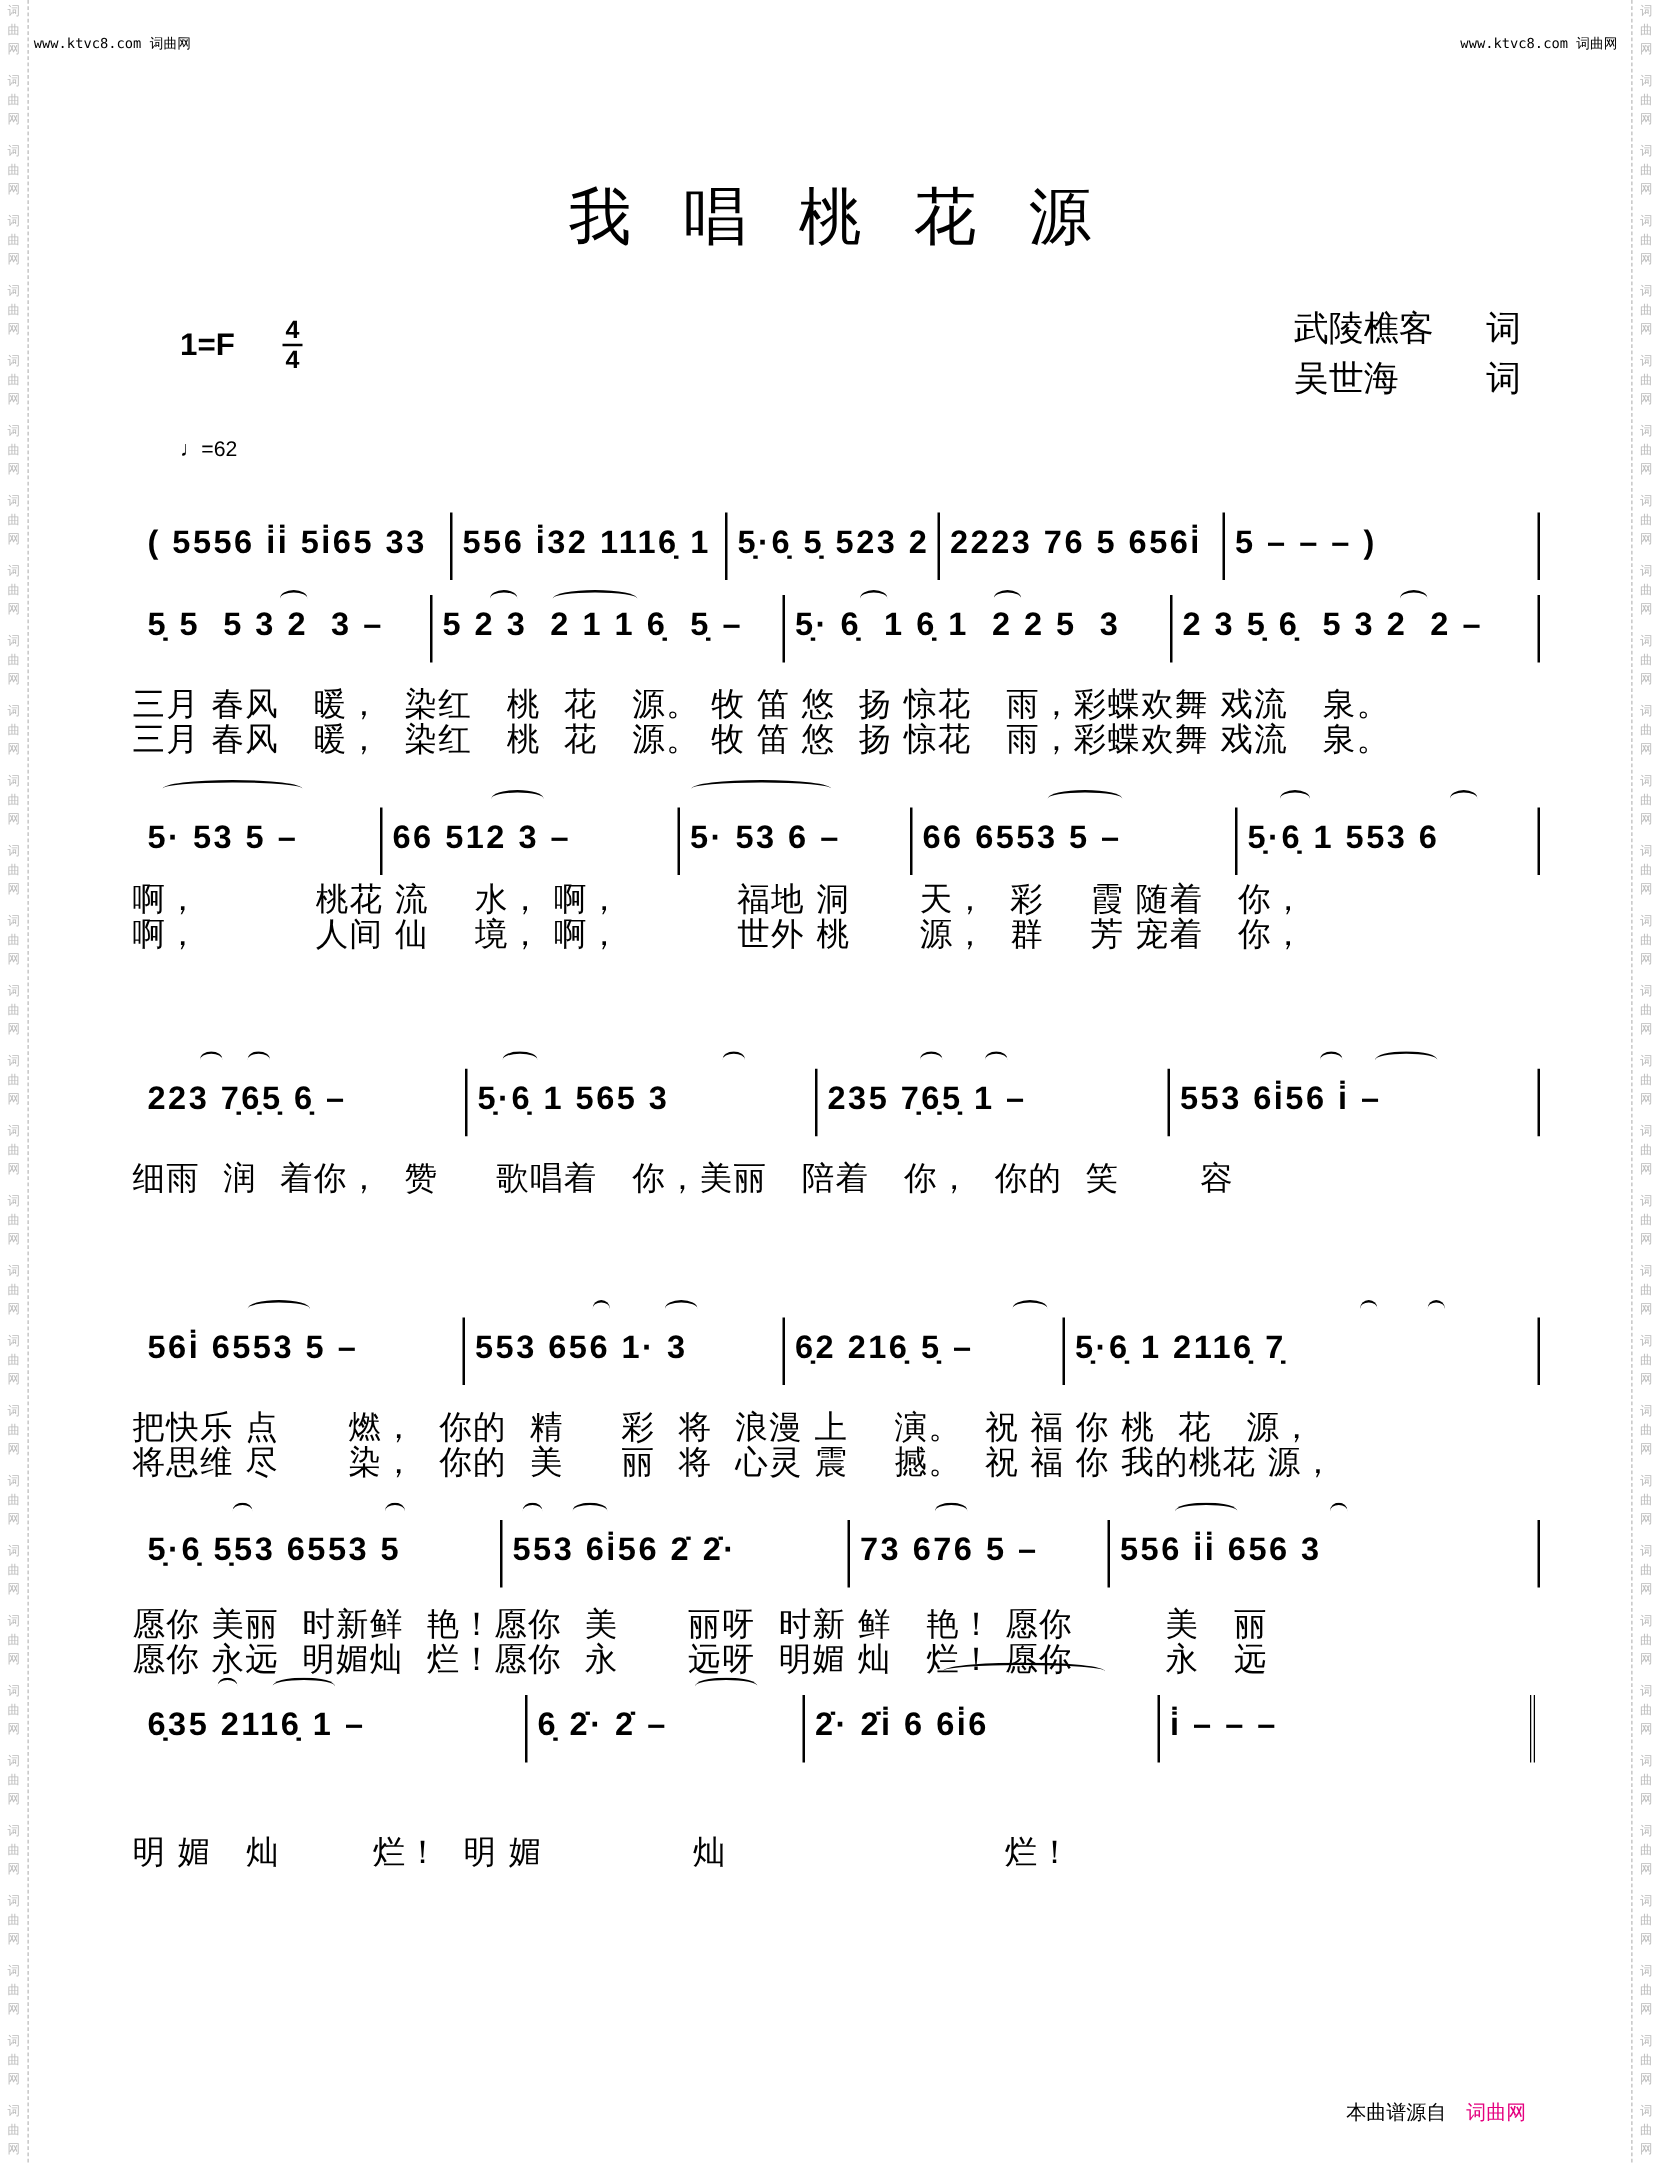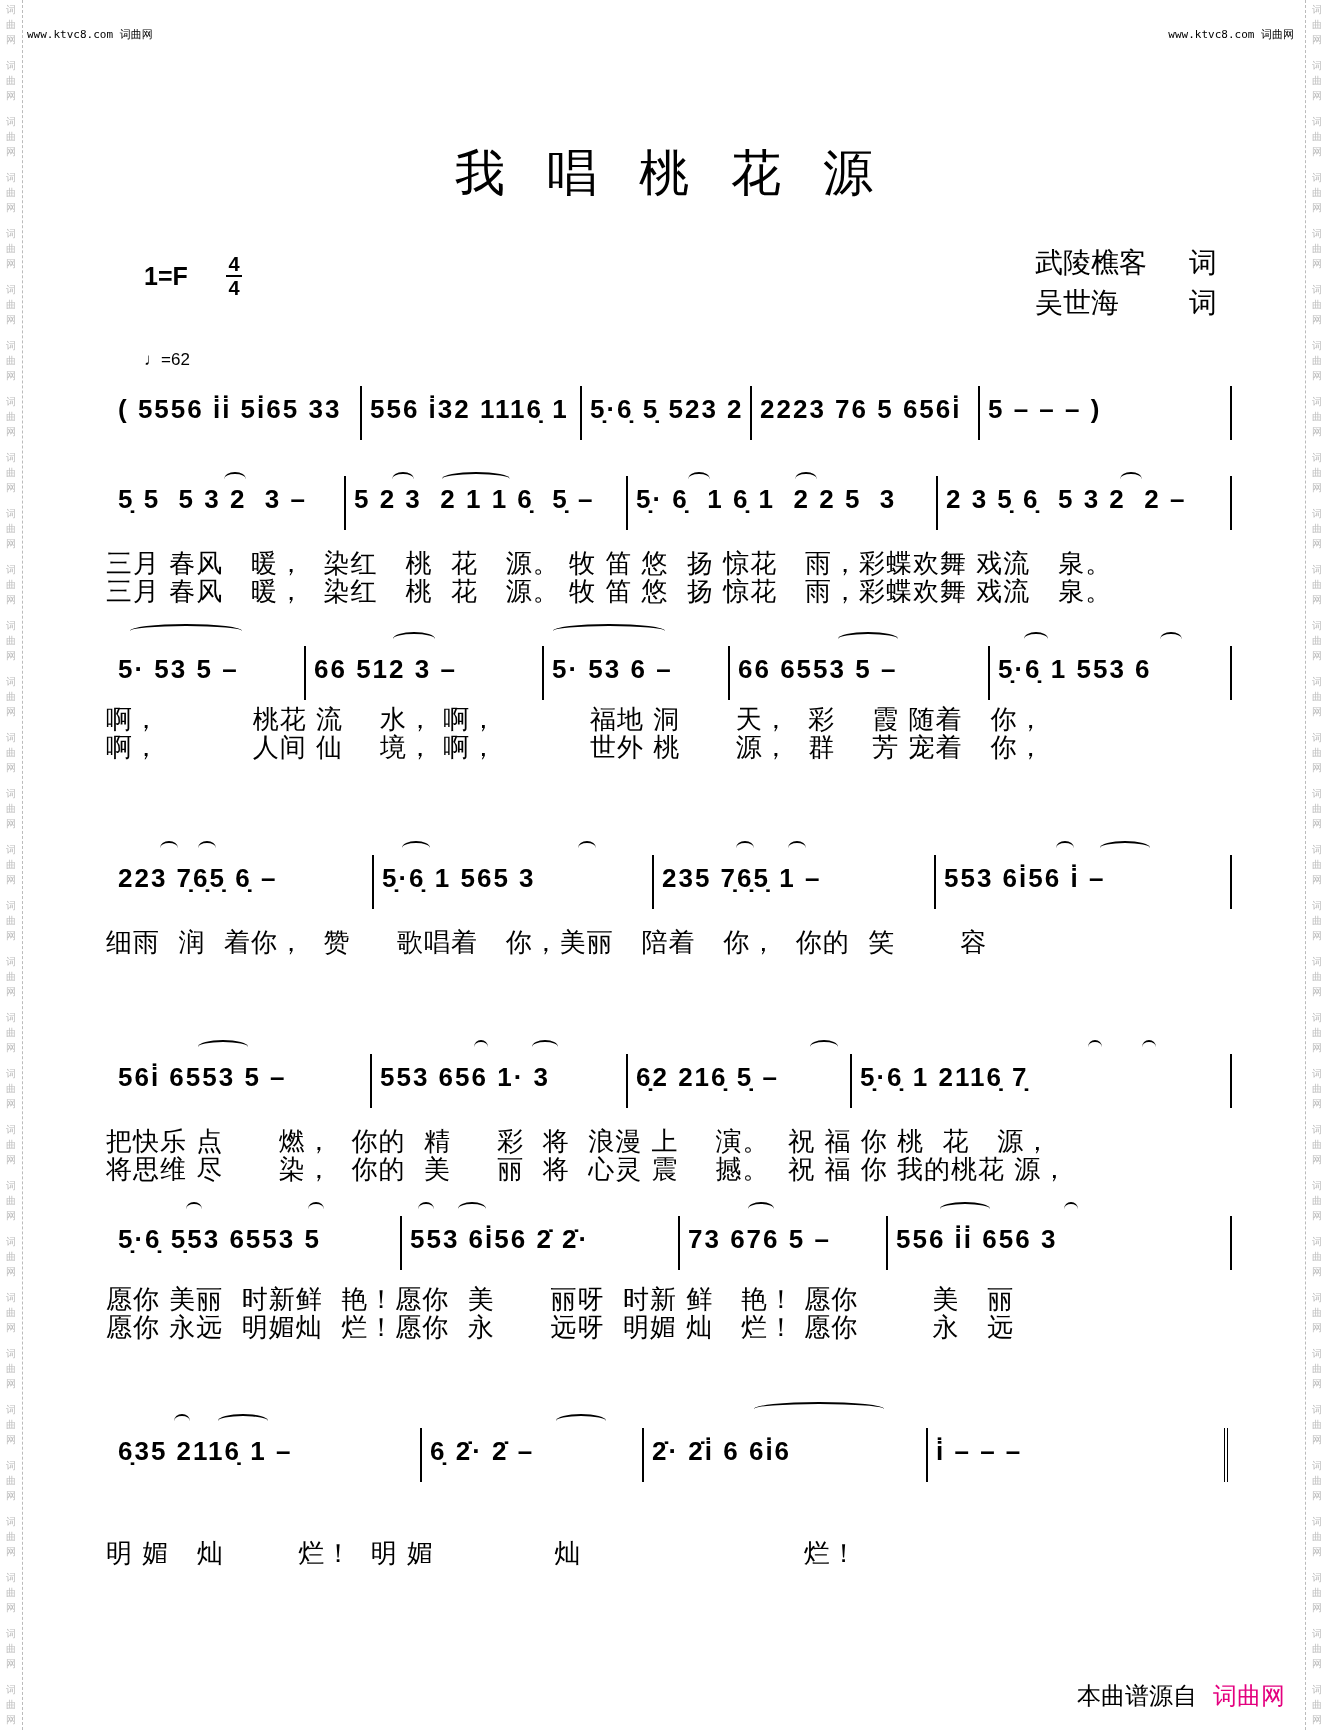--- a/index.html
+++ b/index.html
@@ -26,21 +26,21 @@
   .credits .row { display:flex; justify-content:space-between; width:182px; }
   .tempo { position:absolute; top:350px; left:144px; font-size:17px; font-family:"Liberation Sans", sans-serif; }
 
   .staff { position:absolute; left:118px; width:1116px; }
   .notes { position:relative; height:60px; font-family:"Liberation Sans", sans-serif; font-weight:bold;
            font-size:26px; white-space:pre; }
   .bar { position:absolute; top:0; height:54px; width:0; border-left:2px solid #000; }
   .bar.final2 { border-left:4px double #000; width:4px; }
   .seg { position:absolute; top:8px; letter-spacing:2px; }
   .lyric { position:absolute; font-size:26px; white-space:pre; font-family:"DejaVu Sans", sans-serif; letter-spacing:1px; }
-  .footer { position:absolute; top:1680px; left:1077px; font-size:24px; }
+  .footer { position:absolute; top:1680px; left:1077px; font-size:16px; }
   .footer .brand { color:#e4007f; margin-left:16px; }
   .slur { position:absolute; border-top:2px solid #000; border-radius:50% 50% 0 0; height:12px; }
 </style>
 </head>
 <body>
 
 <div class="margin-strip left" id="ml">
     <div class="wm" style="top: 2px; left: 0px;">词<br>曲<br>网</div>
     <div class="wm" style="top: 58px; left: 0px;">词<br>曲<br>网</div>
     <div class="wm" style="top: 114px; left: 0px;">词<br>曲<br>网</div>
@@ -125,21 +125,21 @@
     <span>词</span>
   </div>
   <div class="row">
     <span>吴世海</span>
     <span>词</span>
   </div>
 </div>
 
 <div class="tempo">♩=62</div>
 
-<div class="staff" style="top:386px">
+<div class="staff" style="top:410px">
   <div class="notes">
     <span class="seg" style="left:0">( 5556 i̇i̇ 5i̇65 33</span>
     <span class="bar" style="left:242px"></span>
     <span class="seg" style="left:252px">556 i̇32 1116̣ 1</span>
     <span class="bar" style="left:462px"></span>
     <span class="seg" style="left:472px">5̣·6̣ 5̣ 523 2</span>
     <span class="bar" style="left:632px"></span>
     <span class="seg" style="left:642px">2223 76 5 656i̇</span>
     <span class="bar" style="left:860px"></span>
     <span class="seg" style="left:870px">5 – – – )</span>
@@ -249,21 +249,21 @@
     <span class="bar" style="left:560px"></span>
     <span class="seg" style="left:570px">73 676 5 –</span>
     <span class="bar" style="left:768px"></span>
     <span class="seg" style="left:778px">556 i̇i̇ 656 3</span>
     <span class="bar" style="left:1112px"></span>
   </div>
   <div class="lyric" style="left:-12px;top:66px">愿你 美丽  时新鲜  艳！愿你  美      丽呀  时新 鲜   艳！ 愿你        美   丽</div>
   <div class="lyric" style="left:-12px;top:94px">愿你 永远  明媚灿  烂！愿你  永      远呀  明媚 灿   烂！ 愿你        永   远</div>
 </div>
 
-<div class="staff" style="top:1428px">
+<div class="staff" style="top:1356px">
   <span class="slur" style="left:56px;top:-14px;width:16px"></span>
   <span class="slur" style="left:100px;top:-14px;width:50px"></span>
   <span class="slur" style="left:438px;top:-14px;width:50px"></span>
   <span class="slur" style="left:636px;top:-26px;width:130px"></span>
   <div class="notes">
     <span class="seg" style="left:0">6̣35 2116̣ 1 –</span>
     <span class="bar" style="left:302px"></span>
     <span class="seg" style="left:312px">6̣ 2̇· 2̇ –</span>
     <span class="bar" style="left:524px"></span>
     <span class="seg" style="left:534px">2̇· 2̇i̇ 6 6i̇6</span>

